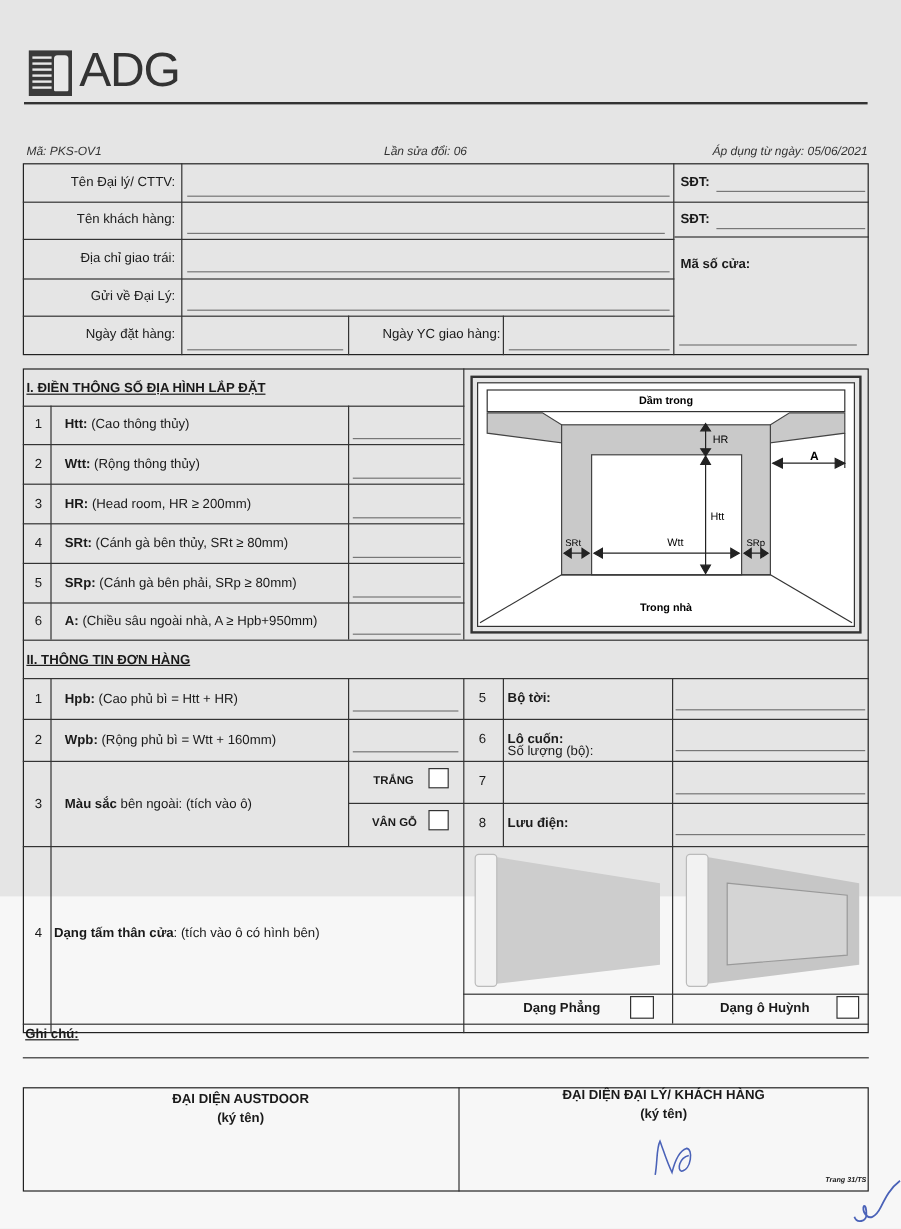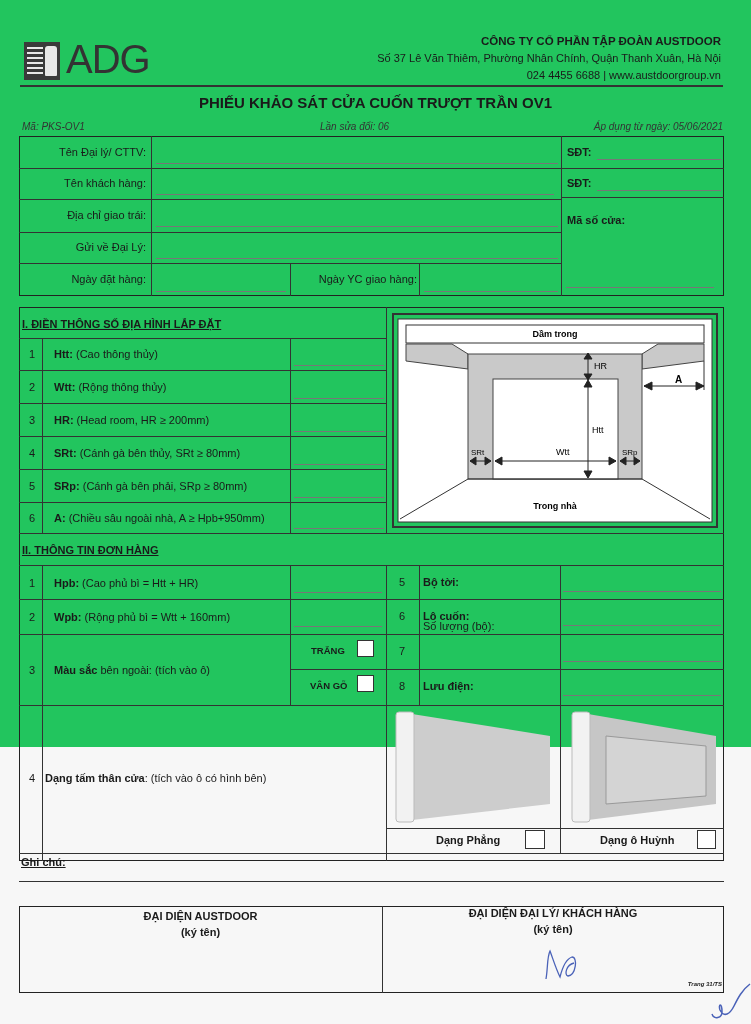--- a/index.html
+++ b/index.html
@@ -1,20 +1,20 @@
 <!DOCTYPE html>
 <html><head>
 <meta charset="utf-8">
 <style>
   html, body { margin:0; padding:0; }
   body {
     width:751px; height:1024px; background:#f7f7f7; position:relative; overflow:hidden;
     font-family:"Liberation Sans", sans-serif; color:#1a1a1a;
   }
-  .page { position:absolute; left:0; top:0; width:751px; height:747px; background:#22c55e; }
+  .page { position:absolute; left:0; top:0; width:751px; height:747px; background:#e5e5e5; }
   .abs { position:absolute; }
   
   .logo-box { left:24px; top:42px; width:36px; height:38px; background:#3a3a3a; }
   .logo-box .stripe { position:absolute; left:3px; width:16px; height:2px; background:#e8e8e8; }
   .logo-box .fig { position:absolute; left:21px; top:4px; width:12px; height:30px; background:#e8e8e8; border-radius:3px 3px 1px 1px; }
   .logo-text { left:66px; top:37px; font-size:40px; color:#333; letter-spacing:-1px; font-weight:normal; }
   .company { right:30px; top:33px; text-align:right; font-size:11px; line-height:17px; }
   .company .name { font-weight:bold; font-size:11.5px; }
   .header-rule { left:20px; top:85px; width:703px; height:2px; background:#333; }
   .doc-title { left:0; width:751px; top:94px; text-align:center; font-weight:bold; font-size:15px; }
@@ -40,27 +40,21 @@
   <div class="abs logo-box">
     <div class="stripe" style="top:5px"></div>
       <div class="stripe" style="top:10px"></div>
     <div class="stripe" style="top:15px"></div>
       <div class="stripe" style="top:20px"></div>
     <div class="stripe" style="top:25px"></div>
       <div class="stripe" style="top:30px"></div>
     <div class="fig"></div>
   </div>
   <div class="abs logo-text">ADG</div>
-  <div class="abs company">
-    <div class="name">CÔNG TY CỔ PHẦN TẬP ĐOÀN AUSTDOOR</div>
-    <div>Số 37 Lê Văn Thiêm, Phường Nhân Chính, Quận Thanh Xuân, Hà Nội</div>
-    <div>024 4455 6688 | www.austdoorgroup.vn</div>
-  </div>
   <div class="abs header-rule"></div>
-  <div class="abs doc-title">PHIẾU KHẢO SÁT CỬA CUỐN TRƯỢT TRẦN OV1</div>
   <div class="abs meta" style="left:22px">Mã: PKS-OV1</div>
   <div class="abs meta" style="left:320px">Lần sửa đổi: 06</div>
   <div class="abs meta" style="right:28px">Áp dụng từ ngày: 05/06/2021</div>
 
   <div class="abs box" style="left:19px;top:136px;width:705px;height:160px"></div>
   <div class="vline" style="left:151px;top:136px;height:160px"></div>
   <div class="vline" style="left:561px;top:136px;height:160px"></div>
   <div class="hline" style="left:19px;top:168px;width:705px"></div>
   <div class="hline" style="left:19px;top:199px;width:543px"></div>
   <div class="hline" style="left:562px;top:197px;width:162px"></div>

